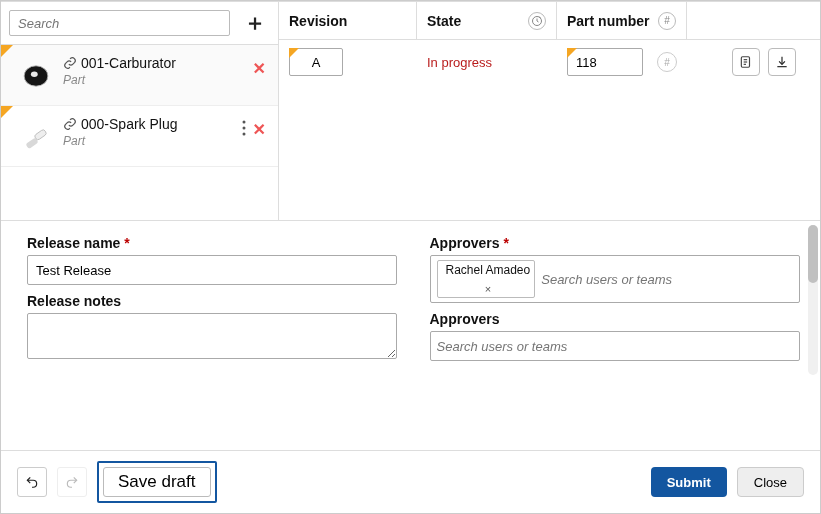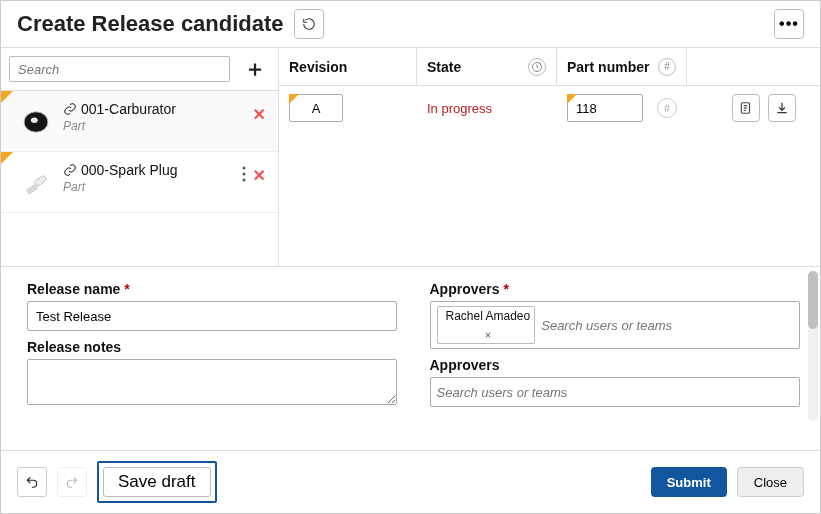--- a/index.html
+++ b/index.html
@@ -70,34 +70,20 @@
   .save-draft-wrap { border: 2px solid #1356a0; padding: 4px; border-radius: 2px; }
   .save-draft { height: 30px; border: 1px solid #bbb; border-radius: 3px; background: #fff; padding: 0 14px; cursor: pointer; font-size: 17px; }
   .submit { height: 30px; border: none; border-radius: 4px; background: #1356a0; color: #fff; padding: 0 16px; cursor: pointer; font-size: 13px; font-weight: bold; }
   .close { height: 30px; border: 1px solid #ccc; border-radius: 4px; background: #eee; padding: 0 16px; cursor: pointer; font-size: 13px; }
   .part-link-icon { display: inline-flex; }
 </style>
 </head>
 <body>
 
 <div class="dialog">
-  <div class="header">
-    <div class="header-left">
-      <div class="title">Create Release candidate</div>
-      <button class="btn-icon">
-        <svg width="14" height="14" viewBox="0 0 24 24" fill="none" stroke="#444" stroke-width="2">
-            <path d="M3 12a9 9 0 1 0 3-6.7"></path>
-            <polyline points="3 3 3 9 9 9"></polyline>
-          </svg>
-      </button>
-    </div>
-    <button class="btn-icon">
-      <span style="font-weight:bold;letter-spacing:1px;">•••</span>
-    </button>
-  </div>
 
   <div class="main">
     <div class="upper">
       <div class="sidebar">
         <div class="search-row">
           <input class="search-input" placeholder="Search" style="">
           <span class="plus">＋</span>
         </div>
         <div class="part-list">
 

